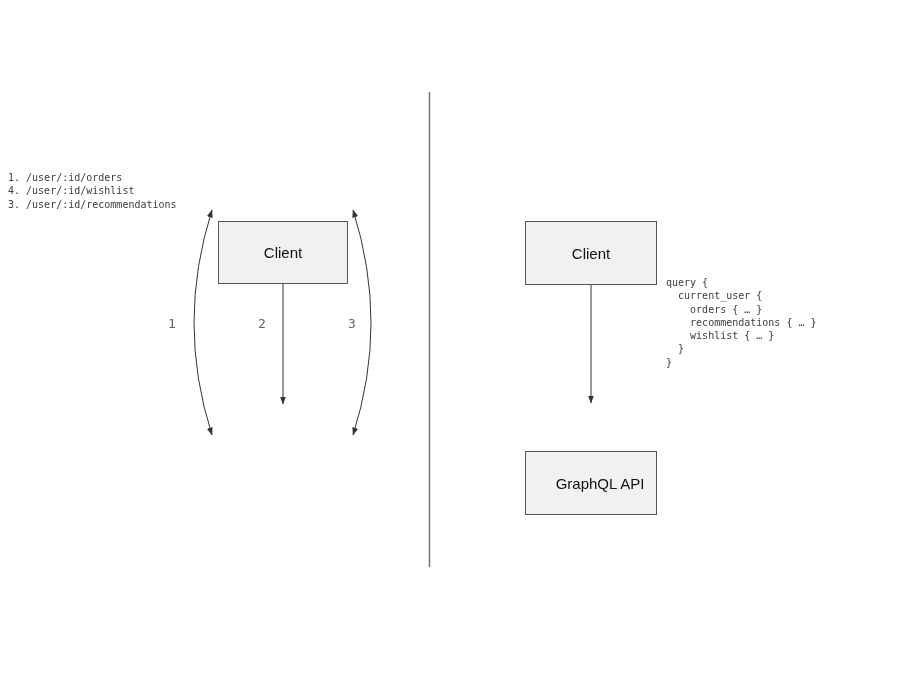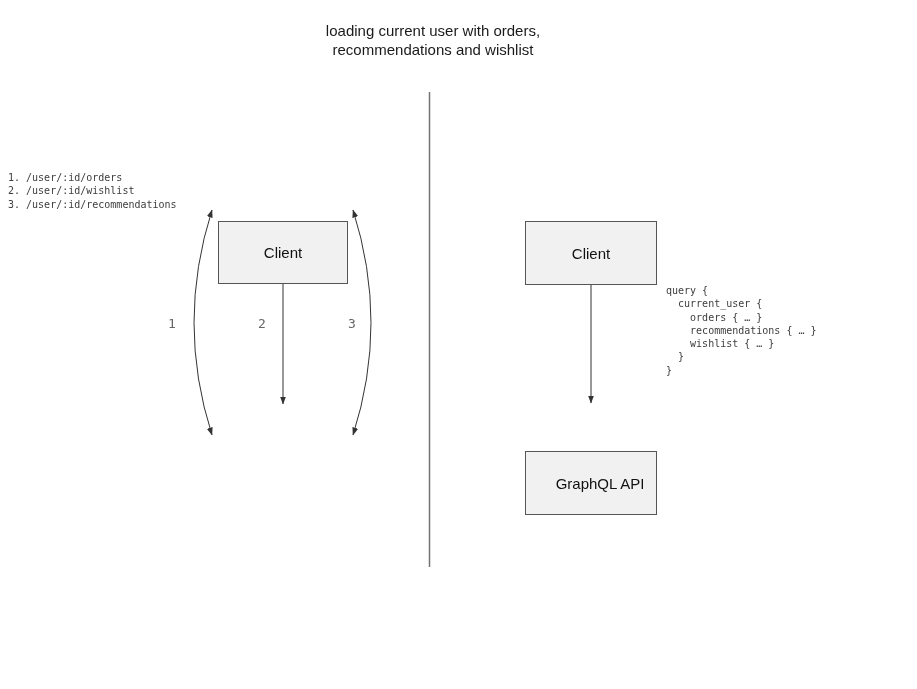--- a/index.html
+++ b/index.html
@@ -52,21 +52,21 @@
   .code {
     position: absolute;
     margin: 0;
     font-family: "DejaVu Sans Mono", "Liberation Mono", monospace;
     font-size: 10px;
     line-height: 13.3px;
     color: #3d3d3d;
     white-space: pre;
   }
   .endpoints { left: 8px;   top: 171px; }
-  .query     { left: 666px; top: 276px; margin-top: 8px; }
+  .query     { left: 666px; top: 276px; }
   .arrow-num {
     position: absolute;
     width: 18px;
     text-align: center;
     top: 316px;
     font-family: "DejaVu Sans Mono", "Liberation Mono", monospace;
     font-size: 13px;
     color: #666666;
   }
   .num-1 { left: 163px; }
@@ -89,25 +89,23 @@
 
     <path d="M212,210 Q176,323 212,435" fill="none" stroke="#333333" stroke-width="1" marker-start="url(#ah)" marker-end="url(#ah)"></path>
 
     <path d="M283,244 L283,404" fill="none" stroke="#333333" stroke-width="1" marker-start="url(#ah)" marker-end="url(#ah)"></path>
 
     <path d="M353,210 Q389,323 353,435" fill="none" stroke="#333333" stroke-width="1" marker-start="url(#ah)" marker-end="url(#ah)"></path>
 
     <path d="M591,244 L591,403" fill="none" stroke="#333333" stroke-width="1" marker-start="url(#ah)" marker-end="url(#ah)"></path>
   </svg>
 
-  <div class="title">loading current user with orders,
-recommendations and wishlist</div>
 
   <pre class="code endpoints">1. /user/:id/orders
-2. /user/:id/wishlist
+4. /user/:id/wishlist
 3. /user/:id/recommendations</pre>
 
   <div class="node-box box-client-rest">
     <span>Client</span>
   </div>
 
 
   <span class="arrow-num num-1">1</span>
   <span class="arrow-num num-2">2</span>
   <span class="arrow-num num-3">3</span>

